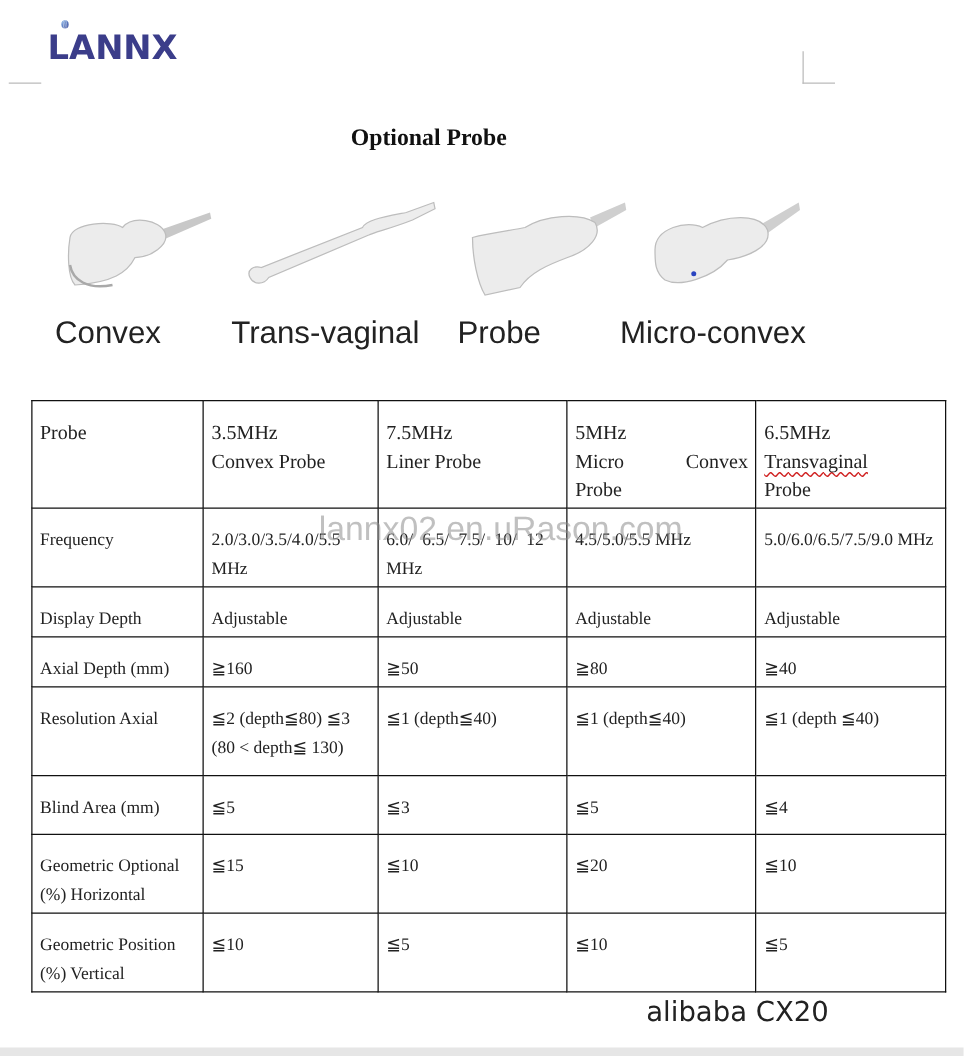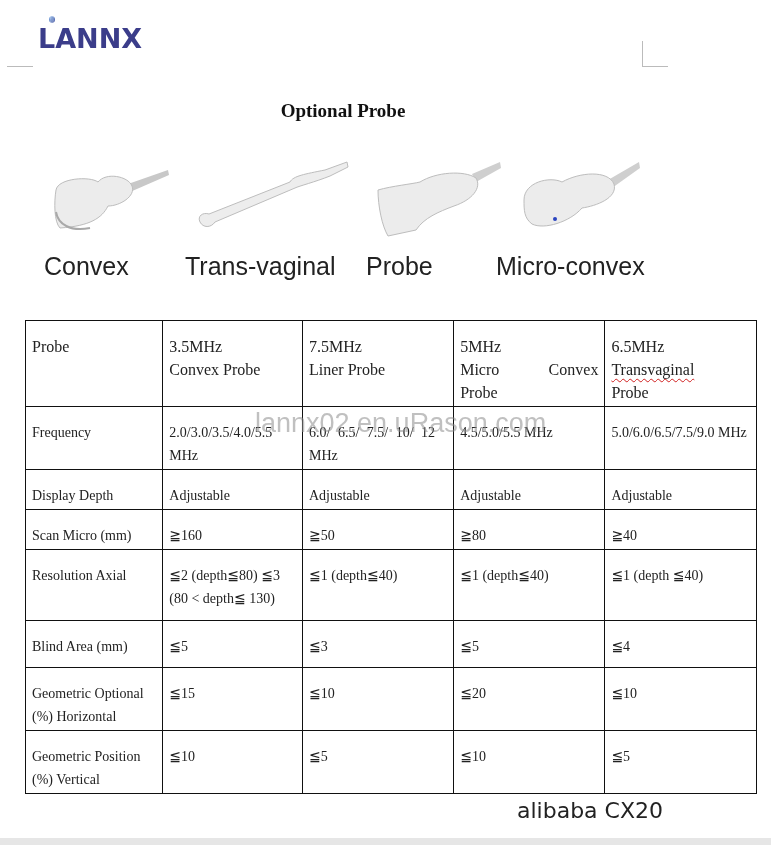--- a/index.html
+++ b/index.html
@@ -106,21 +106,21 @@
     <td>5.0/6.0/6.5/7.5/9.0 MHz</td>
   </tr>
   <tr>
     <td>Display Depth</td>
     <td>Adjustable</td>
     <td>Adjustable</td>
     <td>Adjustable</td>
     <td>Adjustable</td>
   </tr>
   <tr style="height:32px">
-    <td>Scan Micro (mm)</td>
+    <td>Axial Depth (mm)</td>
     <td>≧160</td>
     <td>≧50</td>
     <td>≧80</td>
     <td>≧40</td>
   </tr>
   <tr style="height:71px">
     <td>Resolution Axial</td>
     <td>≦2 (depth≦80) ≦3 (80 &lt; depth≦ 130)</td>
     <td>≦1 (depth≦40)</td>
     <td>≦1 (depth≦40)</td>

